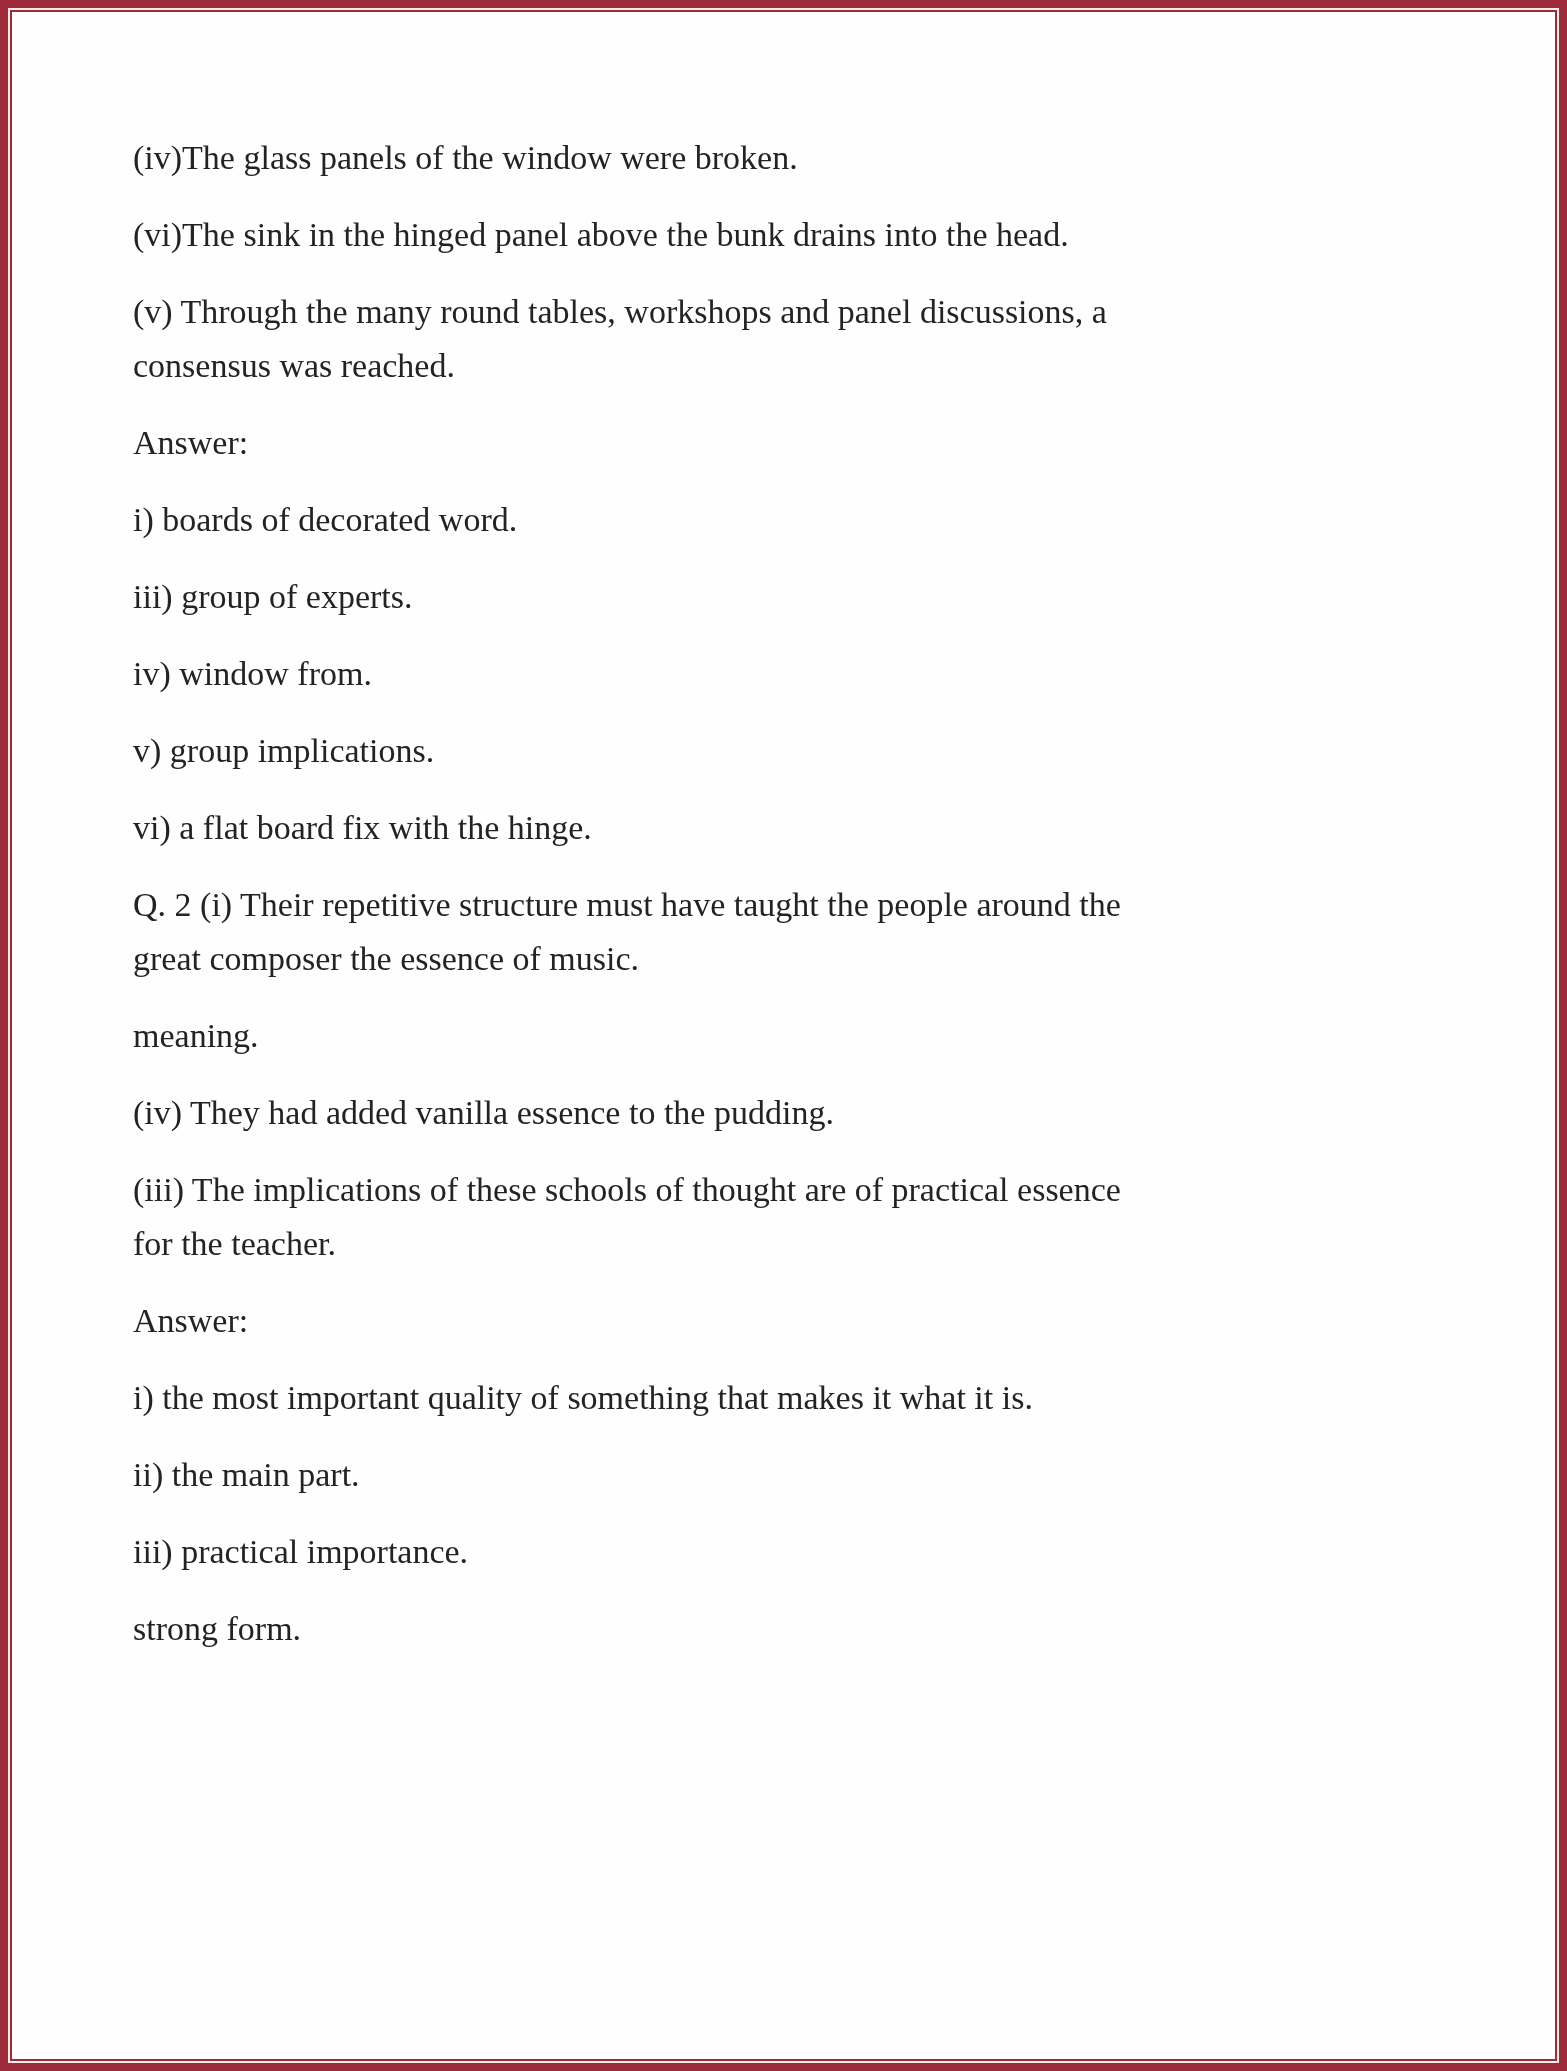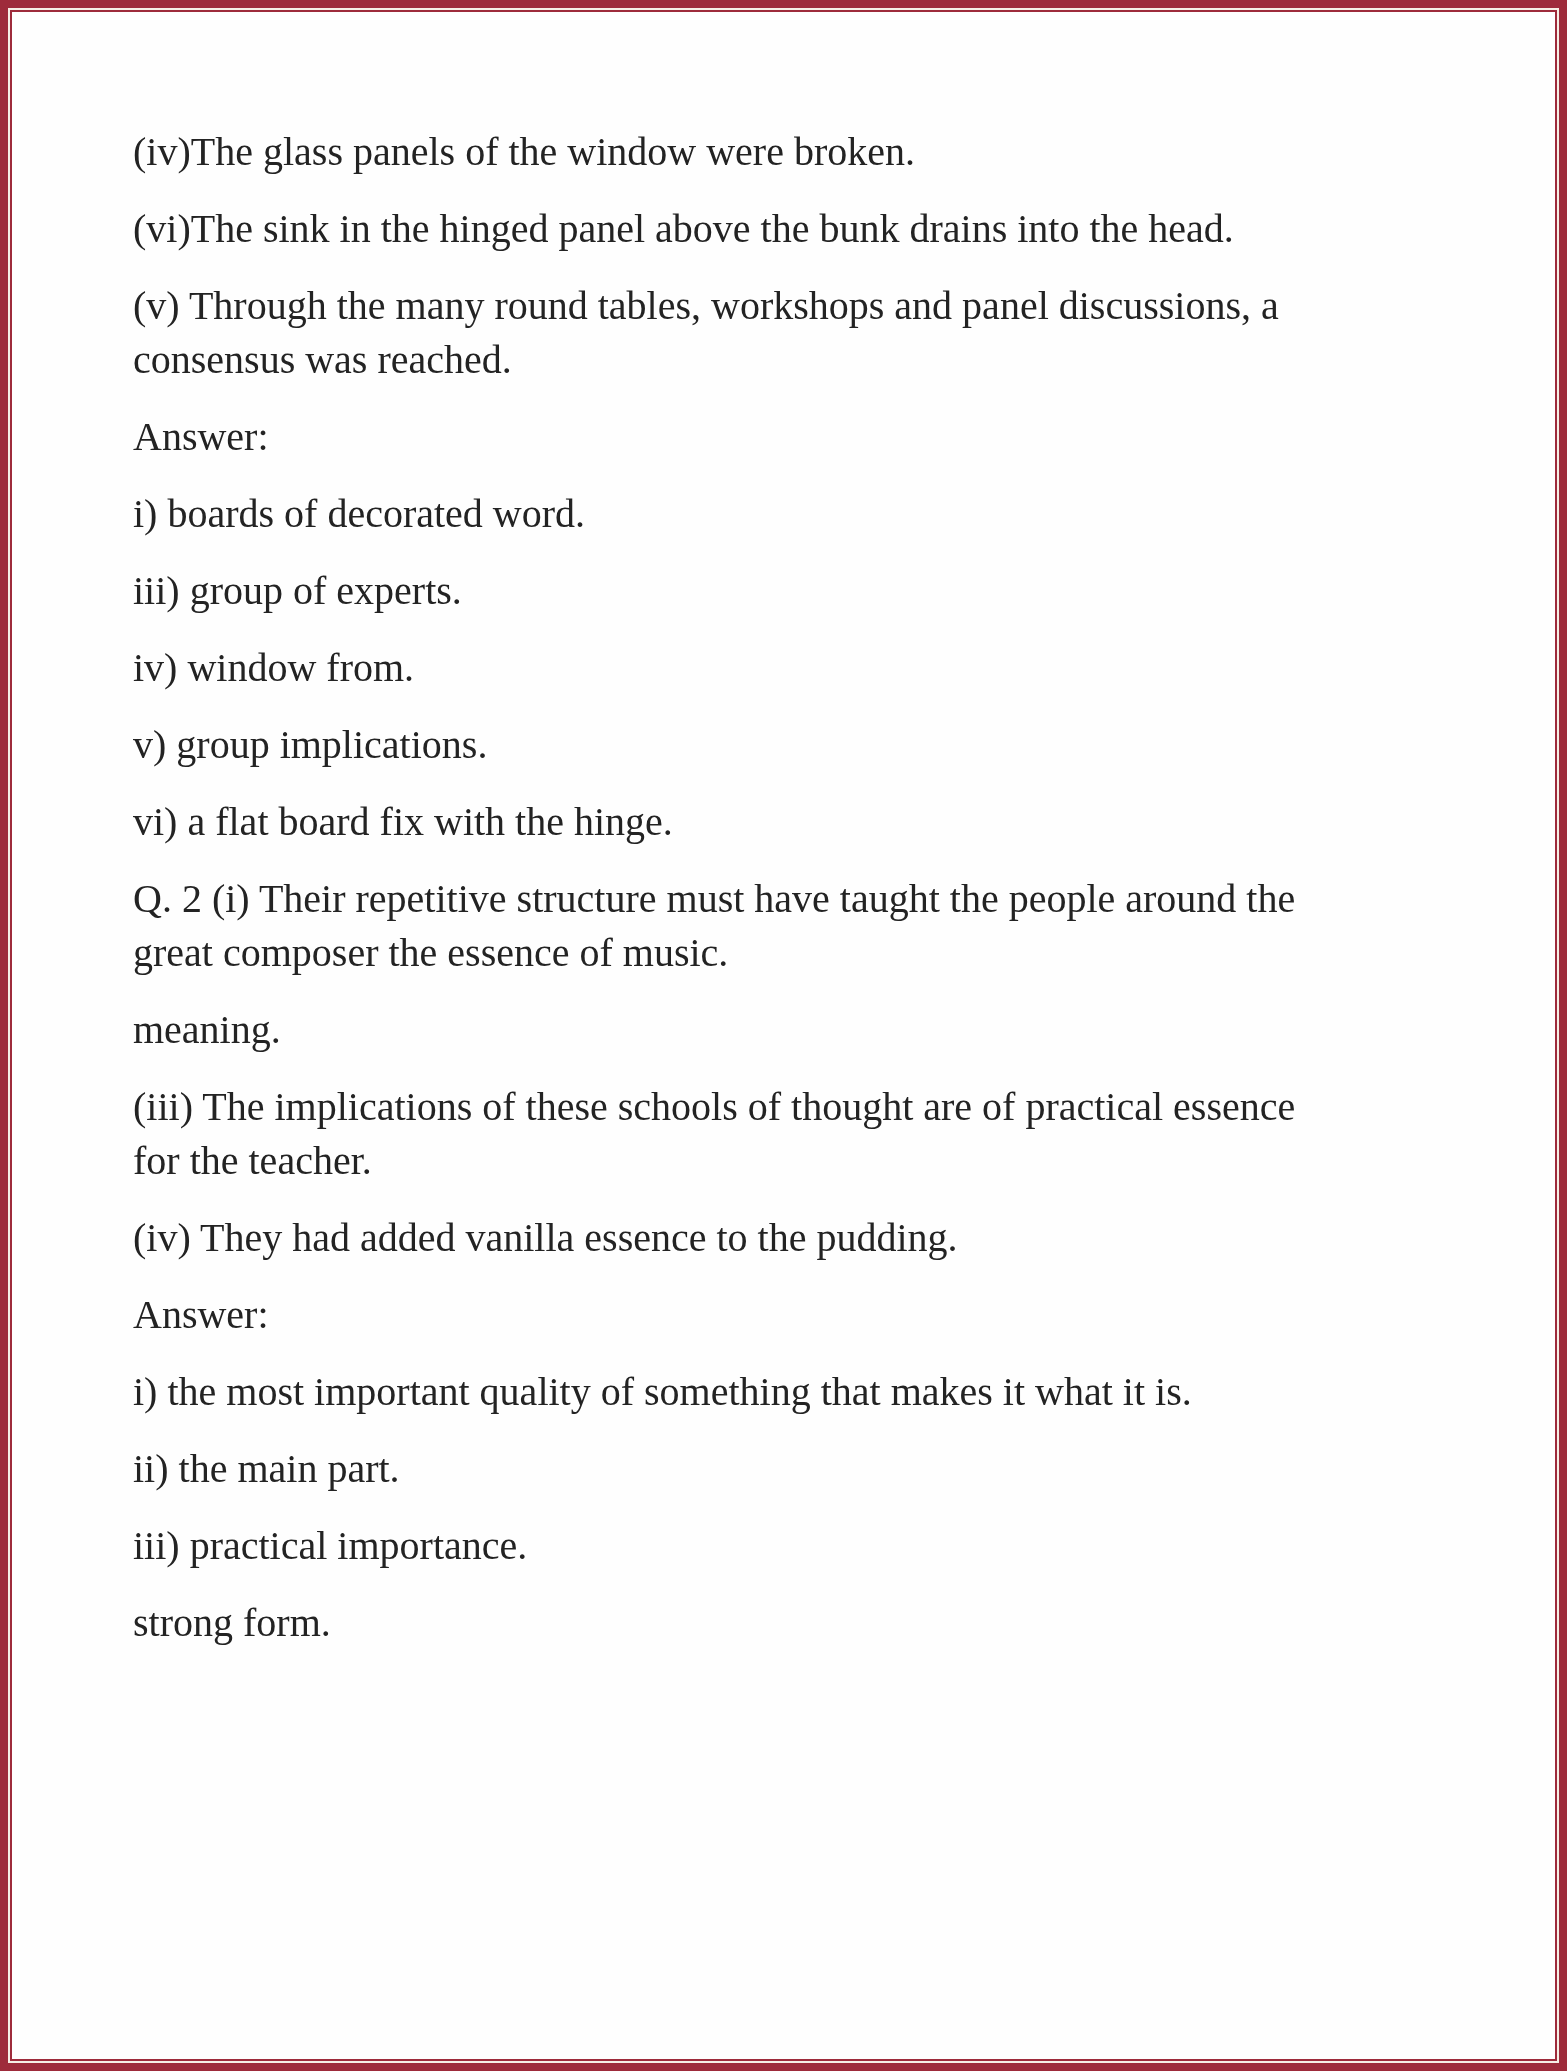--- a/index.html
+++ b/index.html
@@ -31,24 +31,24 @@
     background: #9e2b3b;
   }
   .page {
     position: absolute;
     left: 12px; top: 12px; right: 12px; bottom: 12px;
     background: #fefefe;
   }
   .content {
     position: absolute;
     left: 121px;
-    top: 113px;
+    top: 119px;
     width: 1320px;
     font-family: "Liberation Serif", "DejaVu Serif", serif;
-    font-size: 40px;
+    font-size: 34px;
     line-height: 54px;
     color: #232323;
   }
   .para {
     margin: 0 0 23px 0;
     padding: 0;
     white-space: nowrap;
   }
   .line {
     display: block;
@@ -92,25 +92,25 @@
         <span class="line">vi) a flat board fix with the hinge.</span>
       </p>
       <p class="para">
         <span class="line">Q. 2 (i) Their repetitive structure must have taught the people around the</span>
         <span class="line">great composer the essence of music.</span>
       </p>
       <p class="para">
         <span class="line">meaning.</span>
       </p>
       <p class="para">
+        <span class="line">(iv) They had added vanilla essence to the pudding.</span>
+      </p>
+      <p class="para">
         <span class="line">(iii) The implications of these schools of thought are of practical essence</span>
         <span class="line">for the teacher.</span>
-      </p>
-      <p class="para">
-        <span class="line">(iv) They had added vanilla essence to the pudding.</span>
       </p>
       <p class="para">
         <span class="line">Answer:</span>
       </p>
       <p class="para">
         <span class="line">i) the most important quality of something that makes it what it is.</span>
       </p>
       <p class="para">
         <span class="line">ii) the main part.</span>
       </p>

